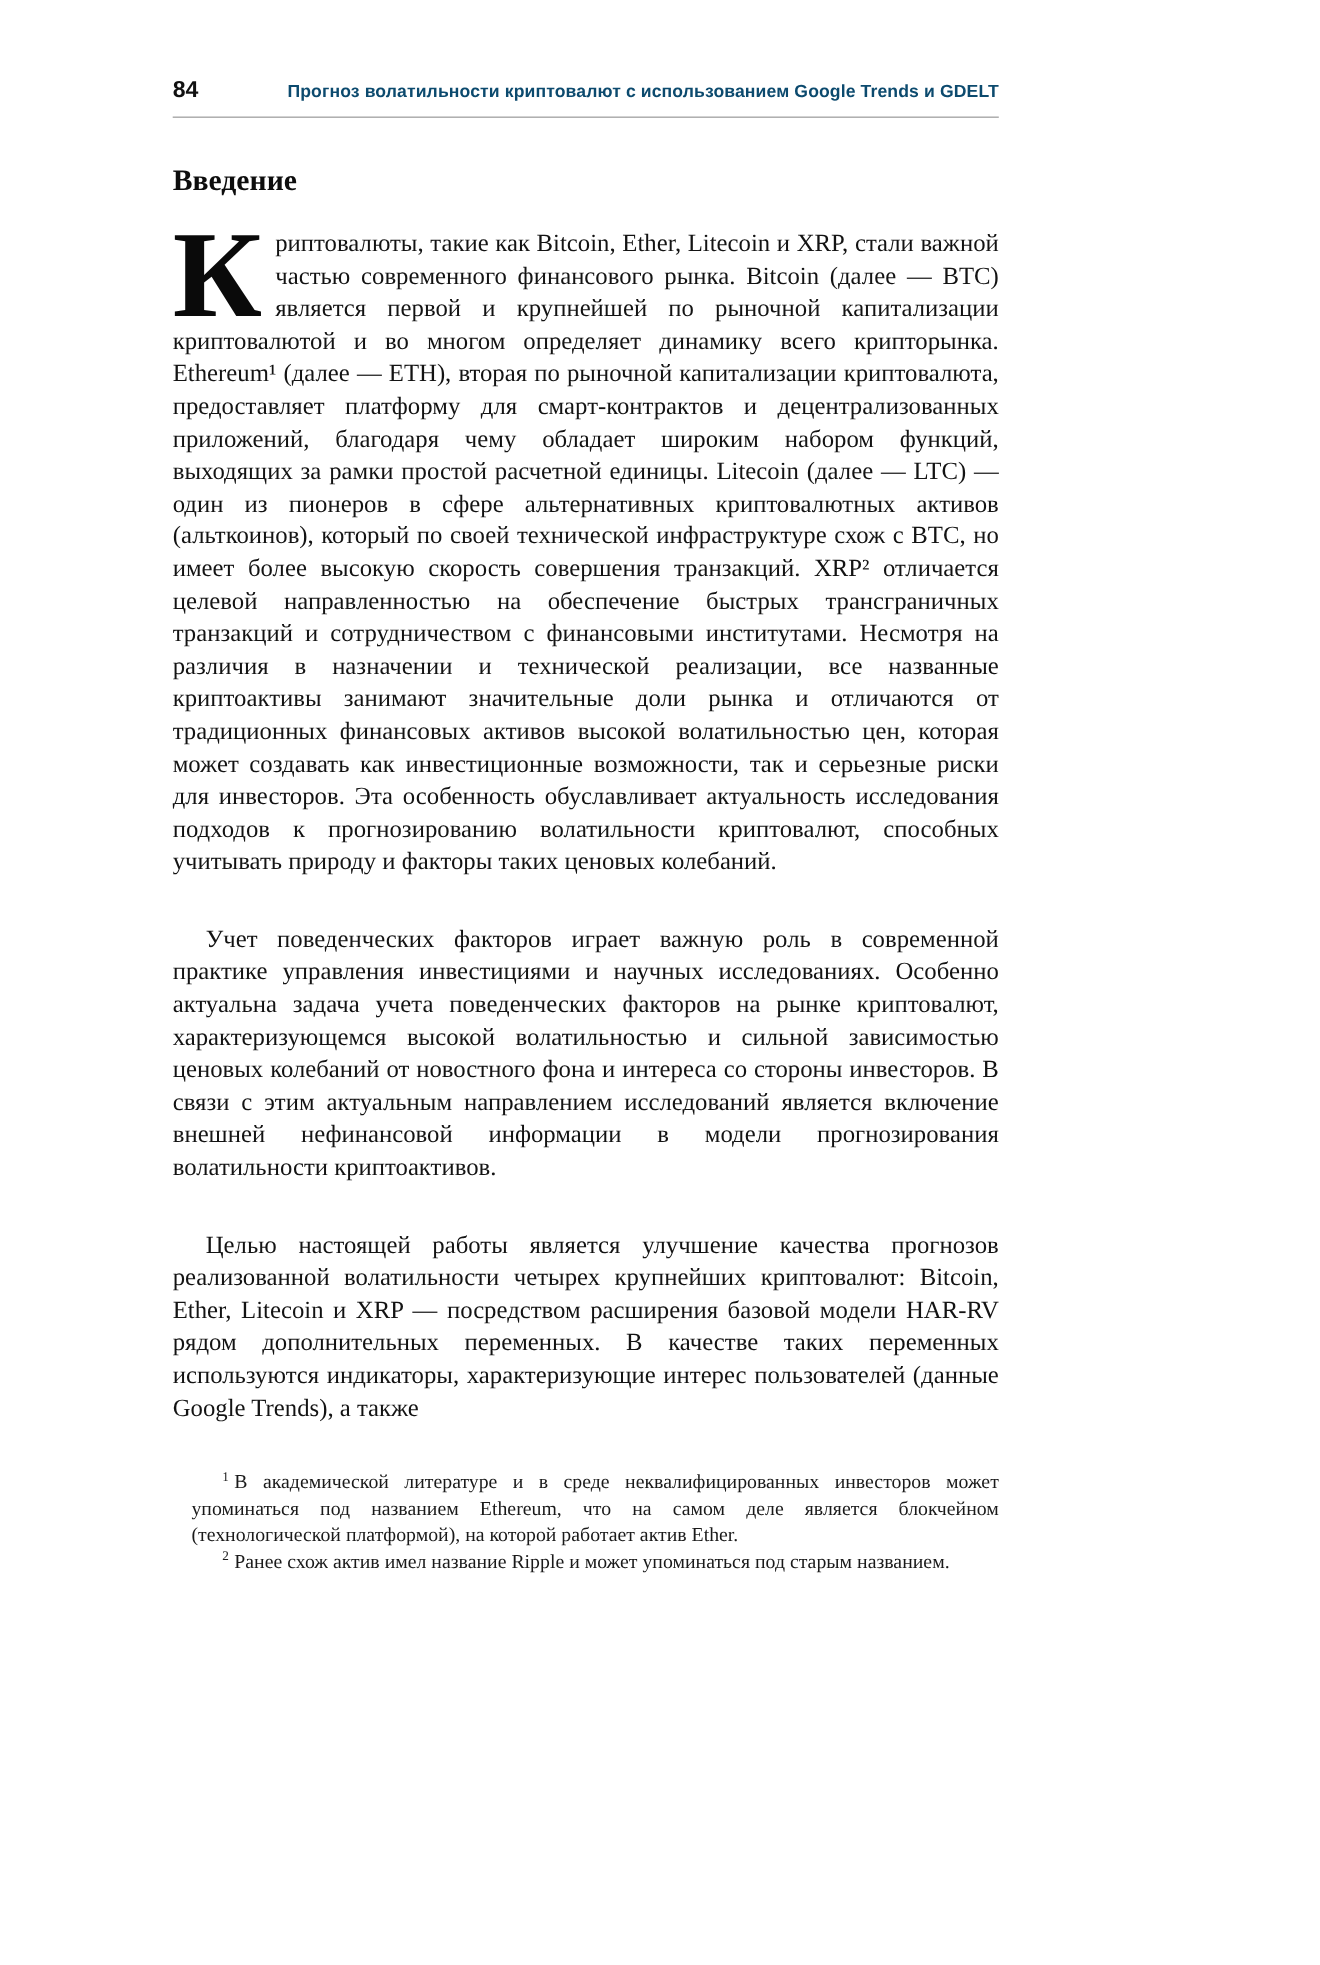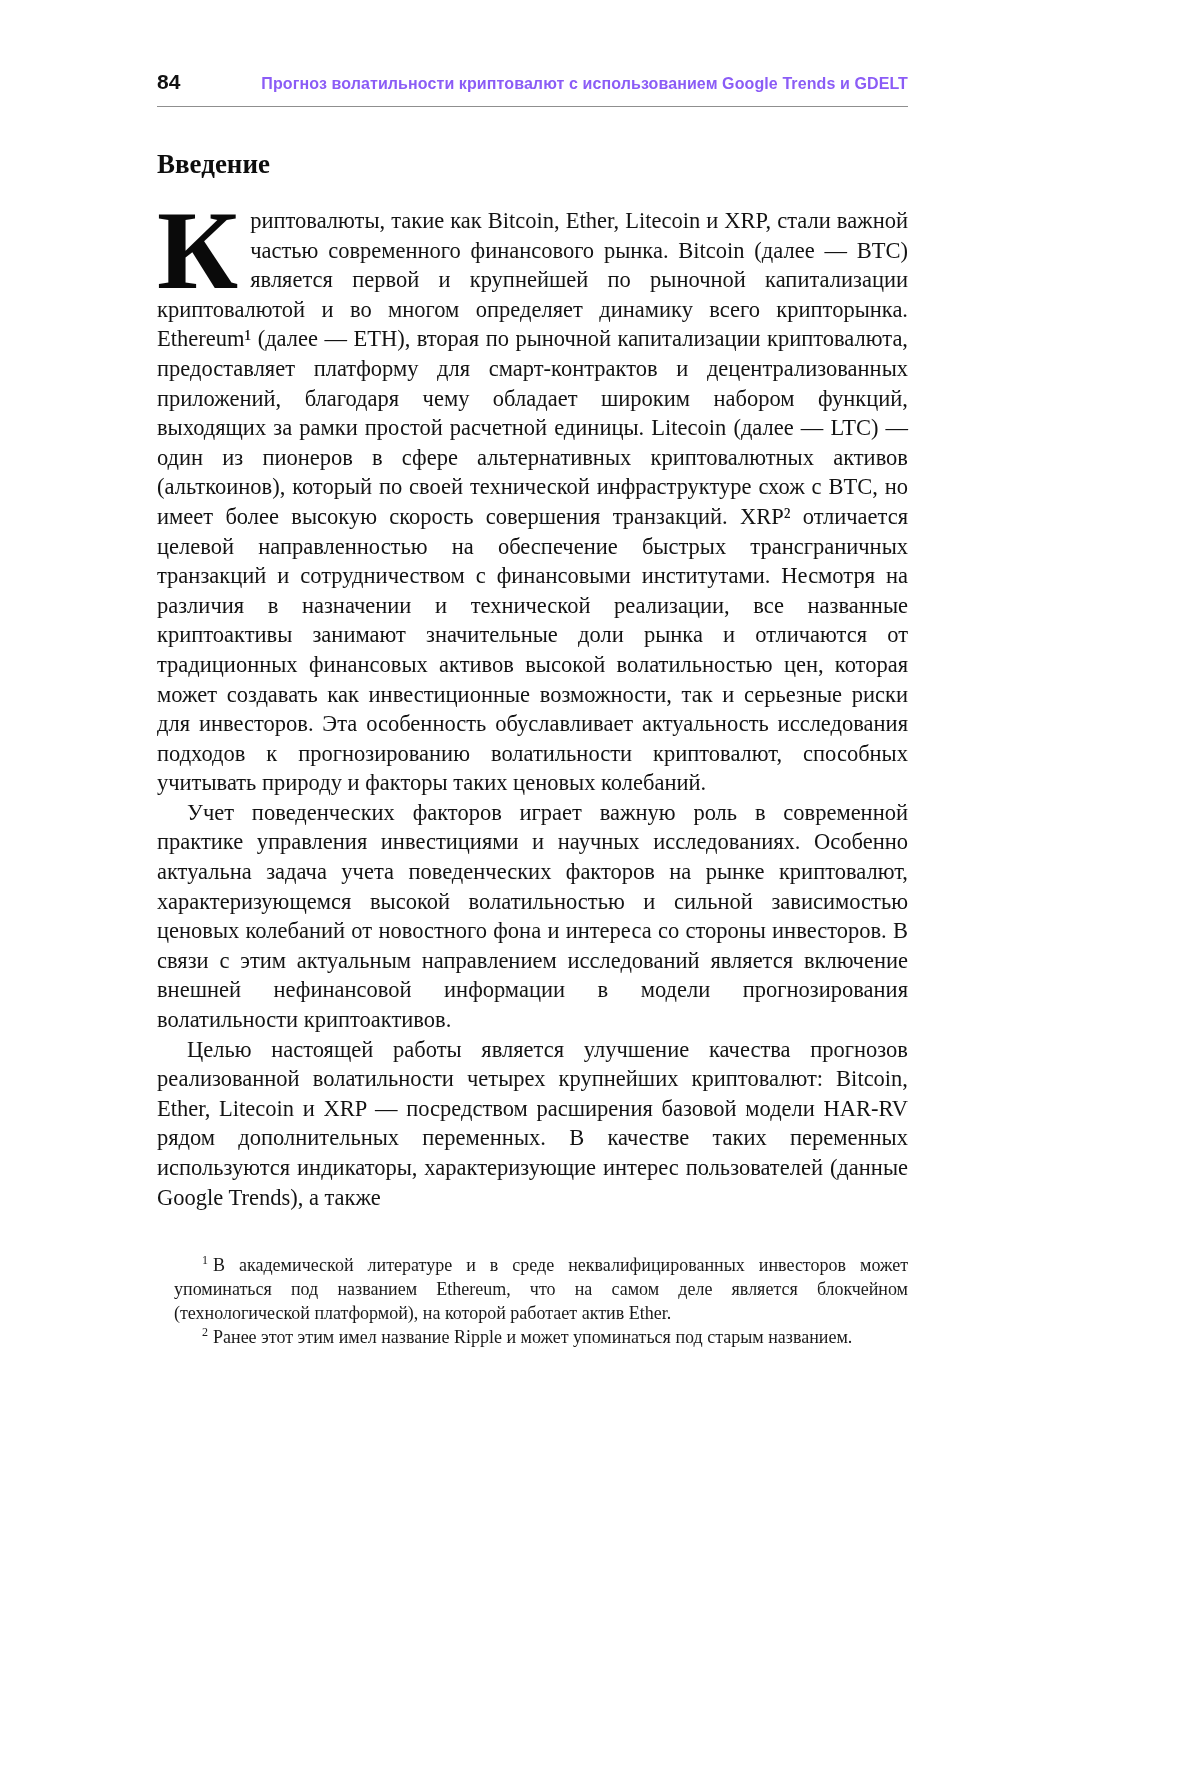--- a/index.html
+++ b/index.html
@@ -23,39 +23,39 @@
     font-family:"Liberation Sans", sans-serif;
     font-weight:bold;
     font-size:21px;
     color:#111;
   }
   .running-head {
     margin-left:auto;
     font-family:"Liberation Sans", sans-serif;
     font-weight:bold;
     font-size:16px;
-    color:#8b5cf6;
+    color:#0c4a6e;
     letter-spacing:0.1px;
   }
   .section-title {
     font-size:27px;
     font-weight:bold;
     text-align:left;
     margin-top:42px;
     margin-bottom:26px;
     color:#0d0d0d;
   }
   .body-text { }
   .para {
     font-size:22.5px;
     line-height:29.6px;
     text-align:justify;
     color:#131313;
   }
-  .para.indent { text-indent:30px; }
+  .para.indent { text-indent:30px;margin-top:41px; }
   .dropcap {
     float:left;
     font-size:112px;
     line-height:88px;
     height:88px;
     padding:0 12px 0 0;
     font-weight:bold;
     color:#0a0a0a;
   }
   .footnotes {
@@ -91,16 +91,16 @@
     <p class="para"><span class="dropcap">К</span><span>риптовалюты, такие как Bitcoin, Ether, Litecoin и XRP, стали важной частью современного финансового рынка. Bitcoin (далее — BTC) является первой и крупнейшей по рыночной капитализации криптовалютой и во многом определяет динамику всего крипторынка. Ethereum¹ (далее — ETH), вторая по рыночной капитализации криптовалюта, предоставляет платформу для смарт-контрактов и децентрализованных приложений, благодаря чему обладает широким набором функций, выходящих за рамки простой расчетной единицы. Litecoin (далее — LTC) — один из пионеров в сфере альтернативных криптовалютных активов (альткоинов), который по своей технической инфраструктуре схож с BTC, но имеет более высокую скорость совершения транзакций. XRP² отличается целевой направленностью на обеспечение быстрых трансграничных транзакций и сотрудничеством с финансовыми институтами. Несмотря на различия в назначении и технической реализации, все названные криптоактивы занимают значительные доли рынка и отличаются от традиционных финансовых активов высокой волатильностью цен, которая может создавать как инвестиционные возможности, так и серьезные риски для инвесторов. Эта особенность обуславливает актуальность исследования подходов к прогнозированию волатильности криптовалют, способных учитывать природу и факторы таких ценовых колебаний.</span></p>
 
     <p class="para indent">Учет поведенческих факторов играет важную роль в современной практике управления инвестициями и научных исследованиях. Особенно актуальна задача учета поведенческих факторов на рынке криптовалют, характеризующемся высокой волатильностью и сильной зависимостью ценовых колебаний от новостного фона и интереса со стороны инвесторов. В связи с этим актуальным направлением исследований является включение внешней нефинансовой информации в модели прогнозирования волатильности криптоактивов.</p>
 
     <p class="para indent">Целью настоящей работы является улучшение качества прогнозов реализованной волатильности четырех крупнейших криптовалют: Bitcoin, Ether, Litecoin и XRP — посредством расширения базовой модели HAR-RV рядом дополнительных переменных. В качестве таких переменных используются индикаторы, характеризующие интерес пользователей (данные Google Trends), а также</p>
 
   </main>
 
   <footer class="footnotes">
     <p class="footnote"><sup>1</sup><span>В академической литературе и в среде неквалифицированных инвесторов может упоминаться под названием Ethereum, что на самом деле является блокчейном (технологической платформой), на которой работает актив Ether.</span></p>
-    <p class="footnote"><sup>2</sup><span>Ранее этот этим имел название Ripple и может упоминаться под старым названием.</span></p>
+    <p class="footnote"><sup>2</sup><span>Ранее схож актив имел название Ripple и может упоминаться под старым названием.</span></p>
   </footer>
 
 </div>
 
 </body></html>

